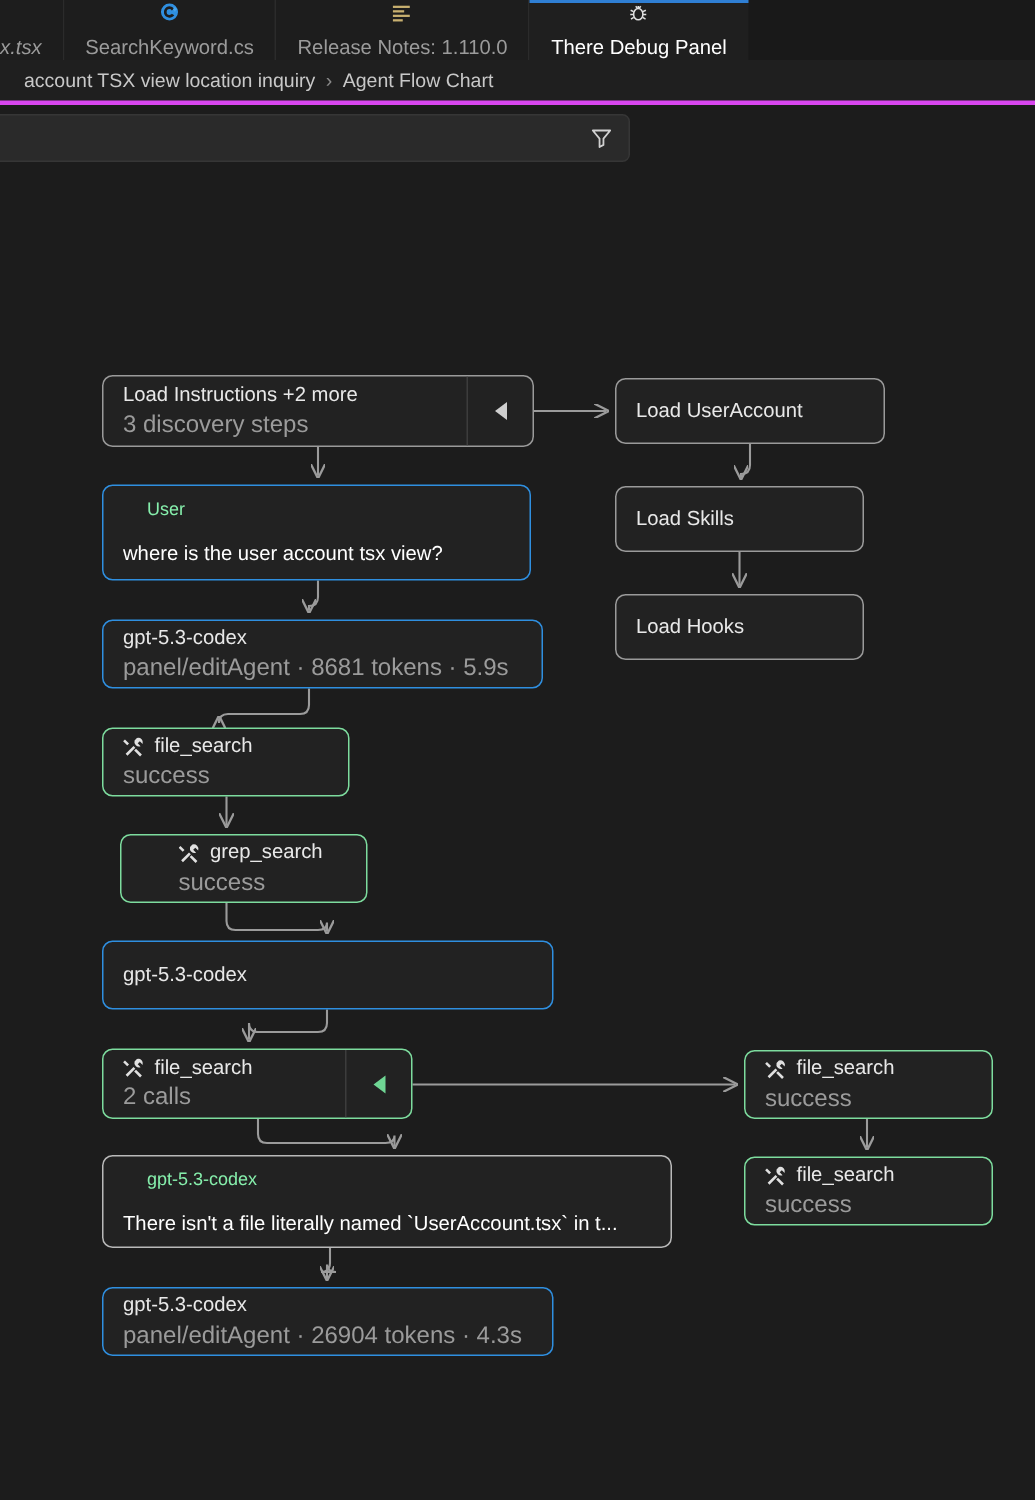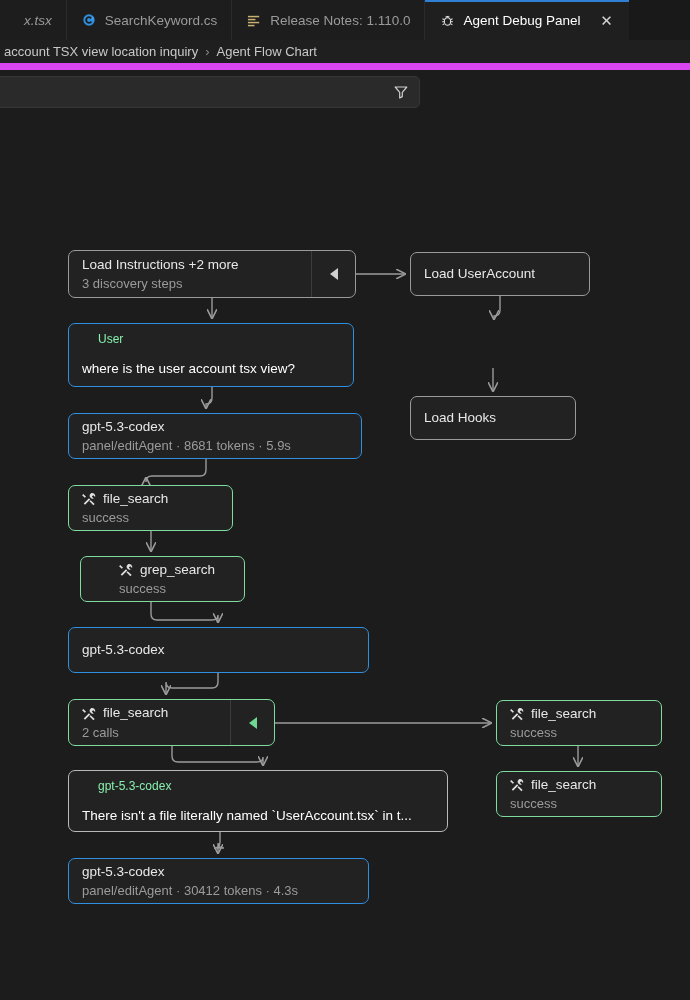--- a/index.html
+++ b/index.html
@@ -21,20 +21,21 @@
     position: relative;
     display: flex; align-items: center; gap: 8px;
     padding: 0 14px;
     height: 40px;
     color: #9b9b9b;
     font-size: 13.5px;
     border-right: 1px solid #2b2b2b;
     background: #1d1d1d;
     white-space: nowrap;
     user-select: none;
+    flex-direction: column;
   }
   .tab.preview { font-style: italic; padding-left: 0; }
   .tab.active {
     background: #1f1f1f;
     color: #ffffff;
     border-right: none;
   }
   .tab.active::before {
     content: "";
     position: absolute; top: 0; left: 0; right: 0; height: 1.5px;
@@ -46,25 +47,25 @@
     display: inline-flex; align-items: center; justify-content: center;
     color: #d4d4d4; font-size: 15px; line-height: 1;
   }
 
   
   .breadcrumb {
     position: absolute; top: 40px; left: 0;
     width: 690px; height: 30px;
     background: #1f1f1f;
     display: flex; align-items: center;
-    padding-left: 4px;
+    padding-left: 16px;
     font-size: 13px;
     color: #c4c4c4;
     white-space: nowrap;
-    border-bottom: 7px solid #d946ef;
+    border-bottom: 3px solid #d946ef;
   }
   .crumb { color: #c8c8c8; }
   .crumb-sep { color: #8a8a8a; margin: 0 7px; font-size: 13px; }
 
   
   .filterbar-wrap {
     position: absolute; top: 76px; left: 0;
     width: 690px; height: 34px;
   }
   .filterbox {
@@ -102,21 +103,21 @@
   .node.dim    { border-color: #b9b9b9; }
 
   .node-body { padding: 8px 13px; flex: 1 1 auto; min-width: 0; }
   .node-title {
     color: #e8e8e8; font-size: 13.5px; line-height: 1.25;
     white-space: nowrap; overflow: hidden; text-overflow: ellipsis;
     display: flex; align-items: center; gap: 7px;
   }
   .node-title.small { font-size: 12px; color: #86efac; margin-left: 16px; }
   .node-sub {
-    color: #9b9b9b; font-size: 13px; margin-top: 3px;
+    color: #9b9b9b; font-size: 16px; margin-top: 3px;
     white-space: nowrap; overflow: hidden; text-overflow: ellipsis;
   }
   .node-msg {
     color: #ffffff; font-size: 13.5px; margin-top: 14px;
     white-space: nowrap; overflow: hidden; text-overflow: ellipsis;
   }
   .tool-icon { width: 14px; height: 14px; flex: 0 0 14px; display: inline-block; }
 
   .collapse-btn {
     flex: 0 0 44px; align-self: stretch;
@@ -174,21 +175,21 @@
             <path d="M9.8 3.4L8.7 4.7"></path>
           <path d="M4.7 7.2L2.6 6.2"></path>
             <path d="M4.7 9.3H2.3"></path>
             <path d="M4.8 11.3l-2 1.2"></path>
           <path d="M11.3 7.2l2.1-1"></path>
             <path d="M11.3 9.3h2.4"></path>
             <path d="M11.2 11.3l2 1.2"></path>
         </g>
       </svg>
     </span>
-    <span>Agent Debug Panel</span>
+    <span>There Debug Panel</span>
     <span class="tab-close">✕</span>
   </div>
 </div>
 
 <div class="breadcrumb">
   <span class="crumb">account TSX view location inquiry</span>
   <span class="crumb-sep">›</span>
   <span class="crumb">Agent Flow Chart</span>
 </div>
 
@@ -249,20 +250,25 @@
       <span class="tri"></span>
     </div>
   </div>
 
   <div class="node gray" style="left:410px; top:142px; width:180px; height:44px;">
     <div class="node-body">
       <div class="node-title">Load UserAccount</div>
     </div>
   </div>
 
+  <div class="node gray" style="left:410px; top:214px; width:166px; height:44px;">
+    <div class="node-body">
+      <div class="node-title">Load Skills</div>
+    </div>
+  </div>
 
   <div class="node gray" style="left:410px; top:286px; width:166px; height:44px;">
     <div class="node-body">
       <div class="node-title">Load Hooks</div>
     </div>
   </div>
 
   <div class="node blue" style="left:68px; top:213px; width:286px; height:64px; align-items:flex-start;">
     <div class="node-body">
       <div class="node-title small">User</div>
@@ -364,17 +370,17 @@
   <div class="node dim" style="left:68px; top:660px; width:380px; height:62px; align-items:flex-start;">
     <div class="node-body">
       <div class="node-title small">gpt-5.3-codex</div>
       <div class="node-msg">There isn't a file literally named `UserAccount.tsx` in t...</div>
     </div>
   </div>
 
   <div class="node blue" style="left:68px; top:748px; width:301px; height:46px;">
     <div class="node-body">
       <div class="node-title">gpt-5.3-codex</div>
-      <div class="node-sub">panel/editAgent · 30412 tokens · 4.3s</div>
+      <div class="node-sub">panel/editAgent · 26904 tokens · 4.3s</div>
     </div>
   </div>
 
 </div>
 
 </body></html>

